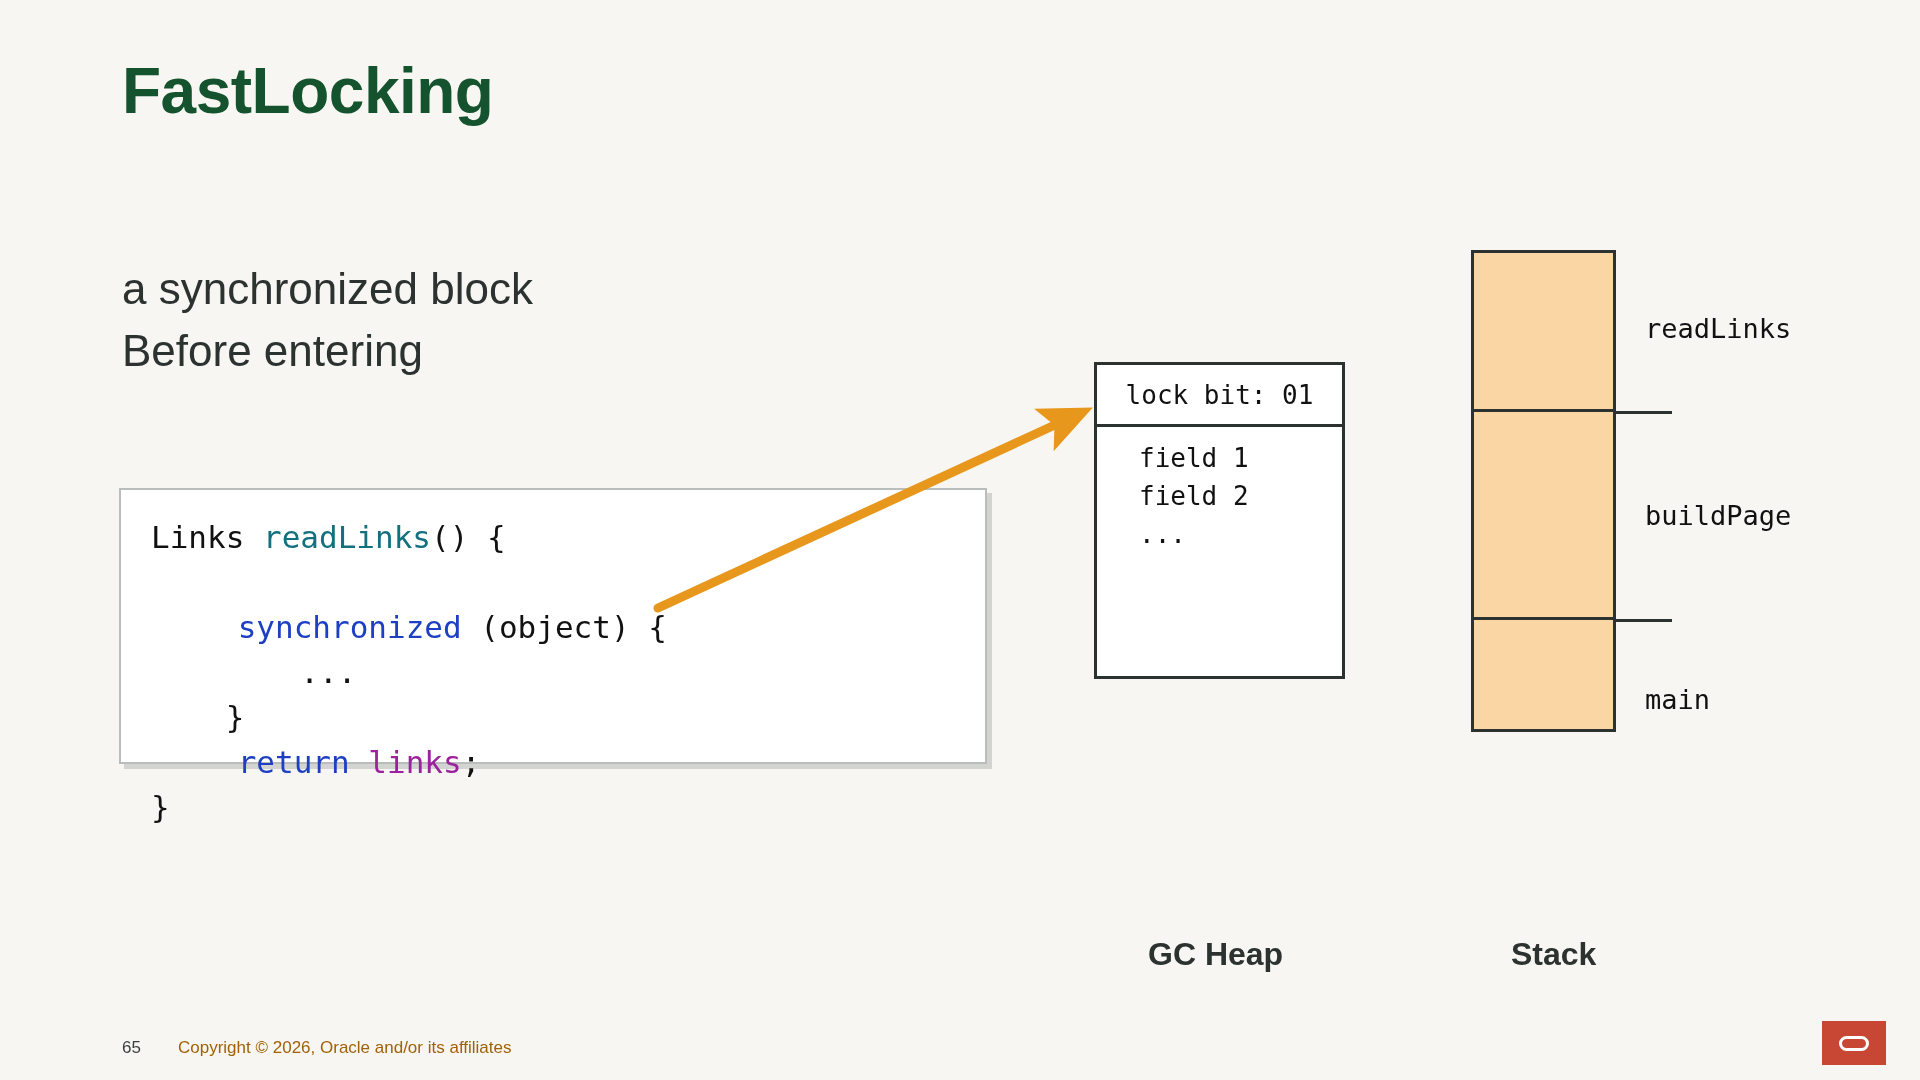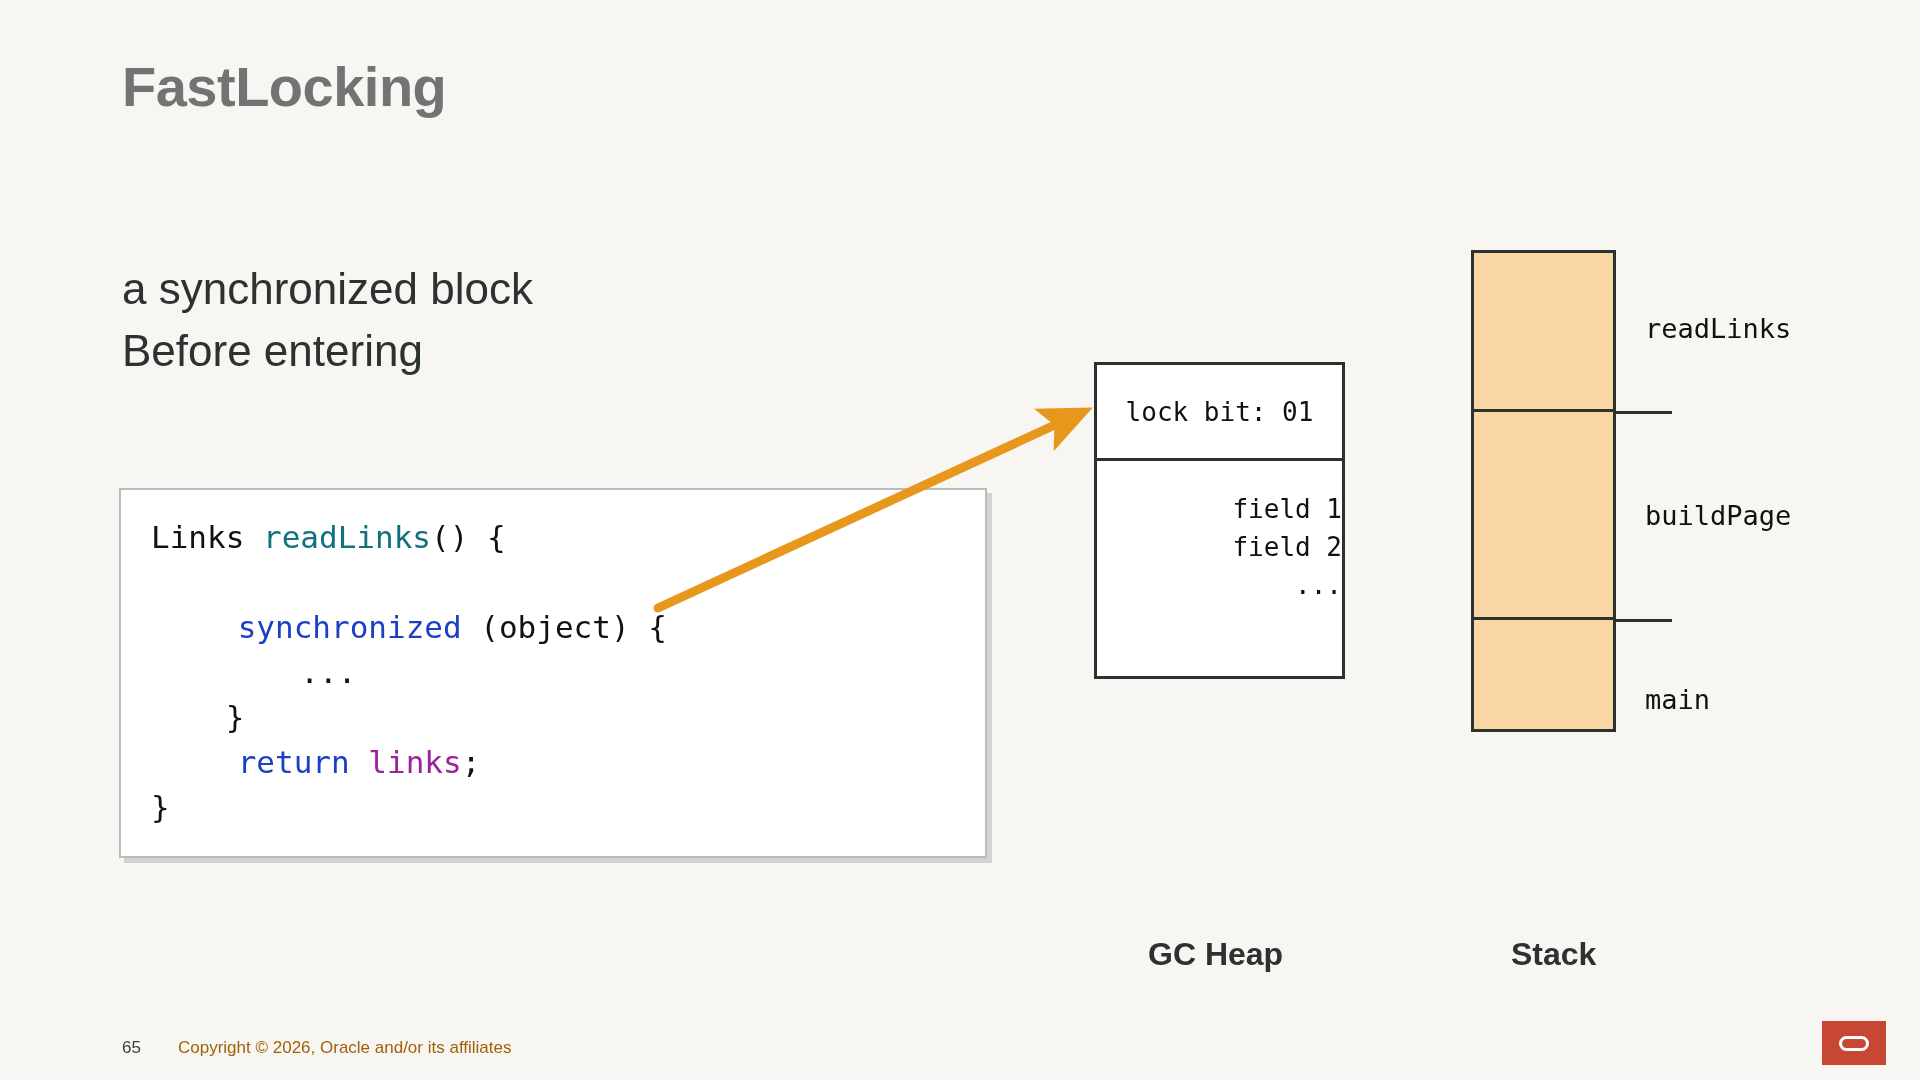--- a/index.html
+++ b/index.html
@@ -17,23 +17,23 @@
   .slide {
     position: absolute;
     inset: 0;
   }
 
   
   .slide-title {
     position: absolute;
     left: 122px;
     top: 54px;
-    font-size: 56px;
+    font-size: 64px;
     font-weight: bold;
-    color: #737373;
+    color: #14532d;
     letter-spacing: -0.5px;
     white-space: nowrap;
   }
 
   
   .subtitle {
     position: absolute;
     left: 122px;
     top: 258px;
     font-size: 44px;
@@ -42,21 +42,21 @@
     line-height: 1.42;
   }
   .subtitle-line { display: block; white-space: nowrap; }
 
   
   .code-box {
     position: absolute;
     left: 119px;
     top: 488px;
     width: 868px;
-    height: 370px;
+    height: 276px;
     background: #ffffff;
     border: 2px solid #b9bdbc;
     box-sizing: border-box;
     box-shadow: 5px 5px 0 rgba(120,125,124,0.28);
   }
   .code-text {
     position: absolute;
     left: 30px;
     top: 25px;
     font-family: "DejaVu Sans Mono", monospace;
@@ -85,39 +85,38 @@
     position: absolute;
     left: 1094px;
     top: 362px;
     width: 251px;
     height: 317px;
     box-sizing: border-box;
     background: #ffffff;
     border: 3px solid #2b3230;
   }
   .heap-header {
-    height: 96px;
+    height: 62px;
     box-sizing: border-box;
     border-bottom: 3px solid #2b3230;
     display: flex;
     align-items: center;
     justify-content: center;
     font-family: "DejaVu Sans Mono", monospace;
     font-size: 26px;
     color: #111111;
     white-space: nowrap;
   }
   .heap-fields {
-    padding: 29px 0 0 42px;
+    padding: 12px 0 0 42px;
     font-family: "DejaVu Sans Mono", monospace;
     font-size: 26px;
     line-height: 38px;
     color: #111111;
     white-space: pre;
-    text-align: right;
   }
 
   
   .stack-wrap {
     position: absolute;
     left: 1471px;
     top: 250px;
     width: 145px;
     height: 485px;
   }

